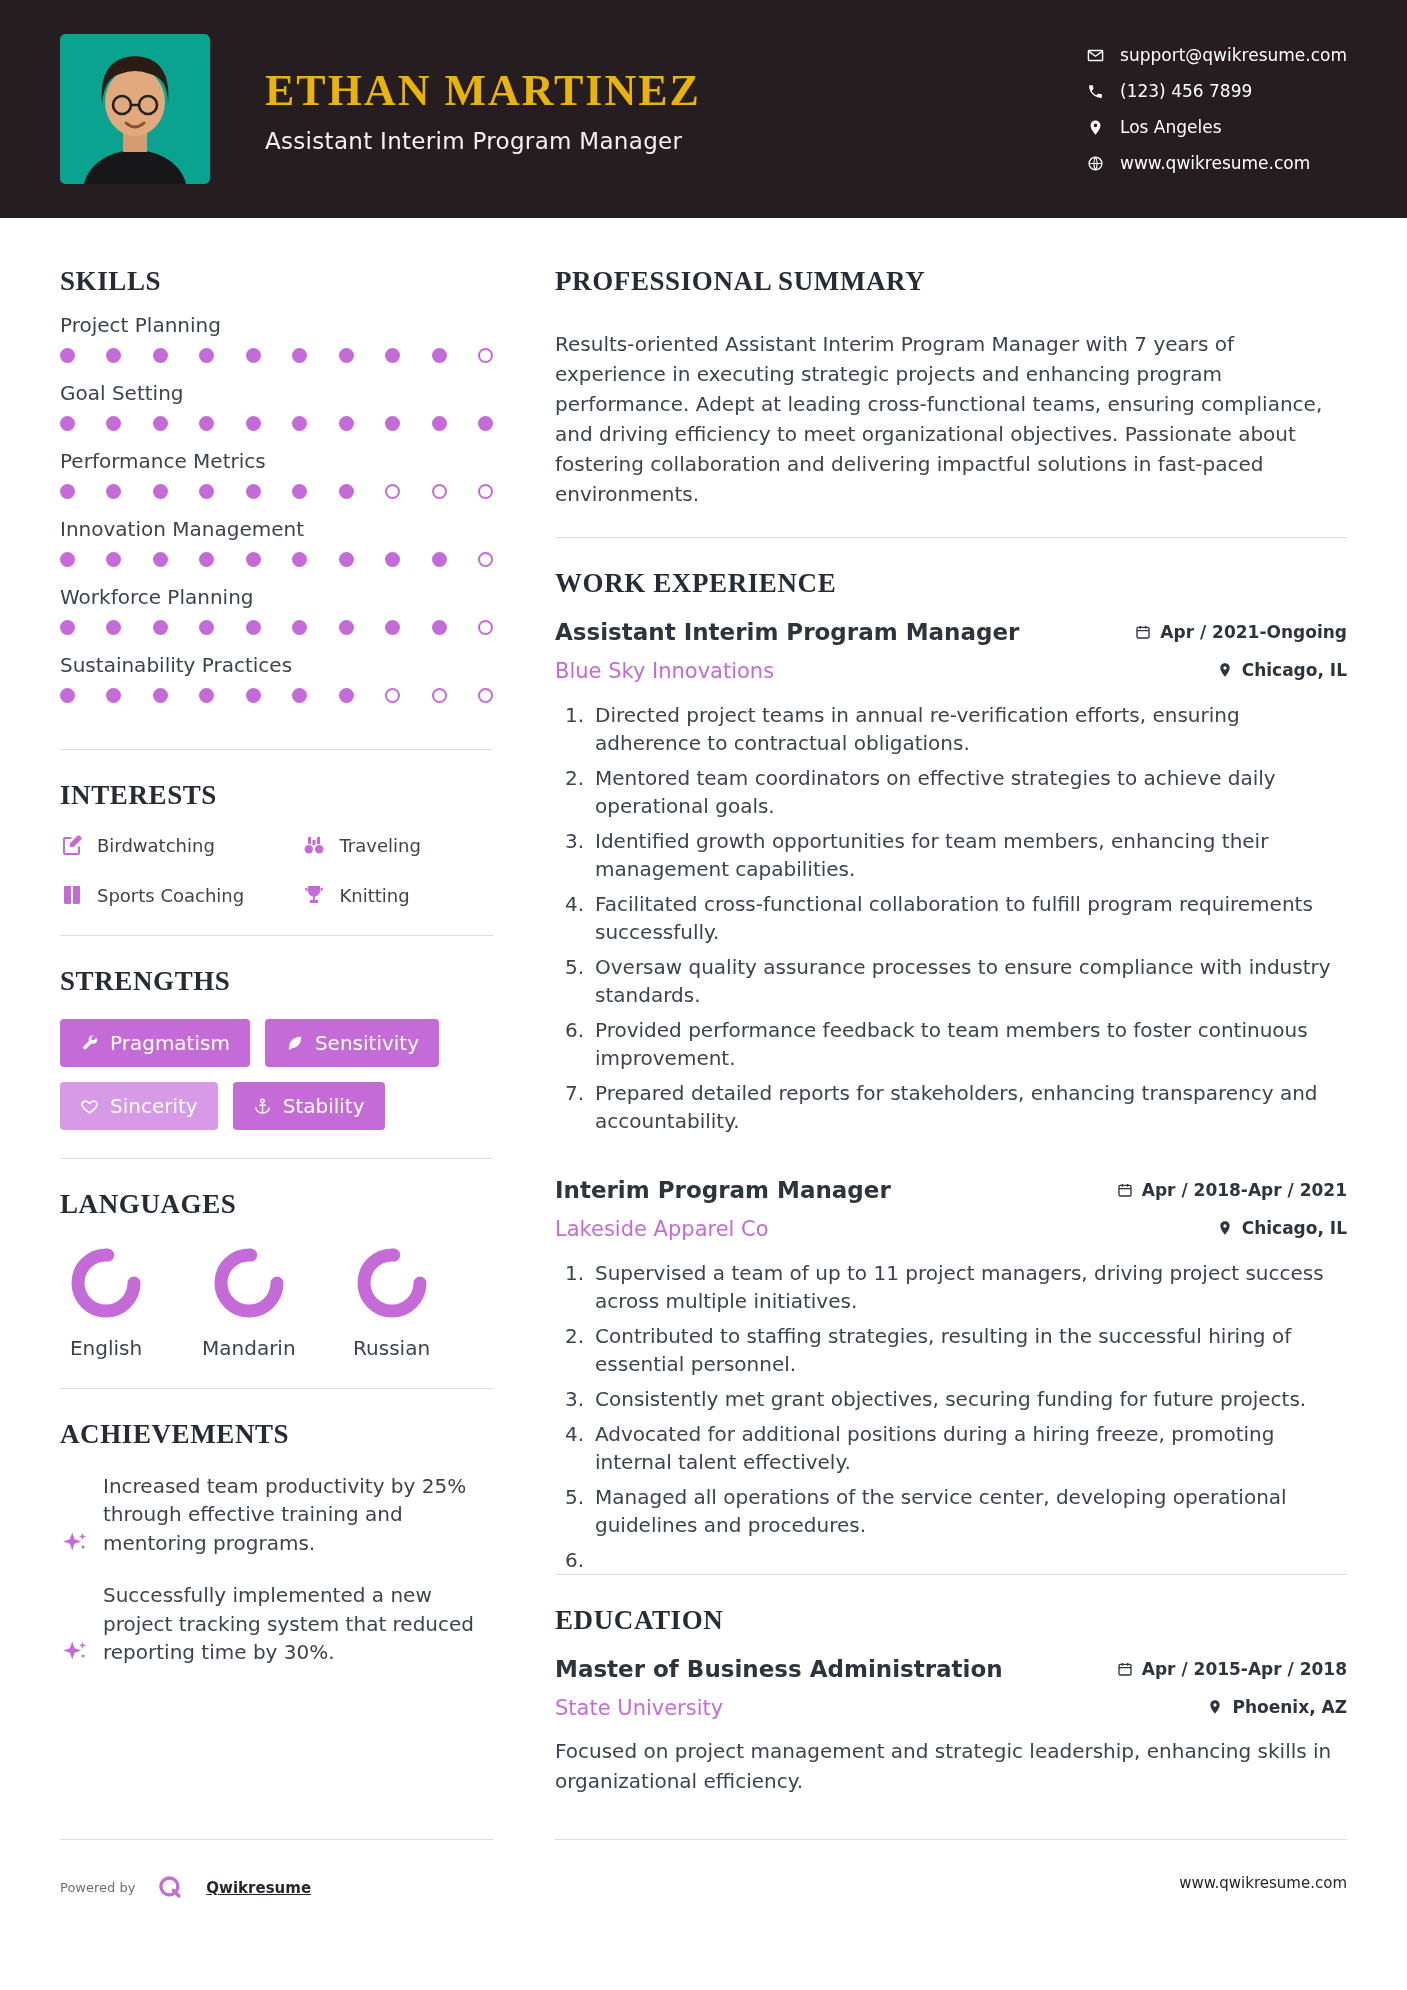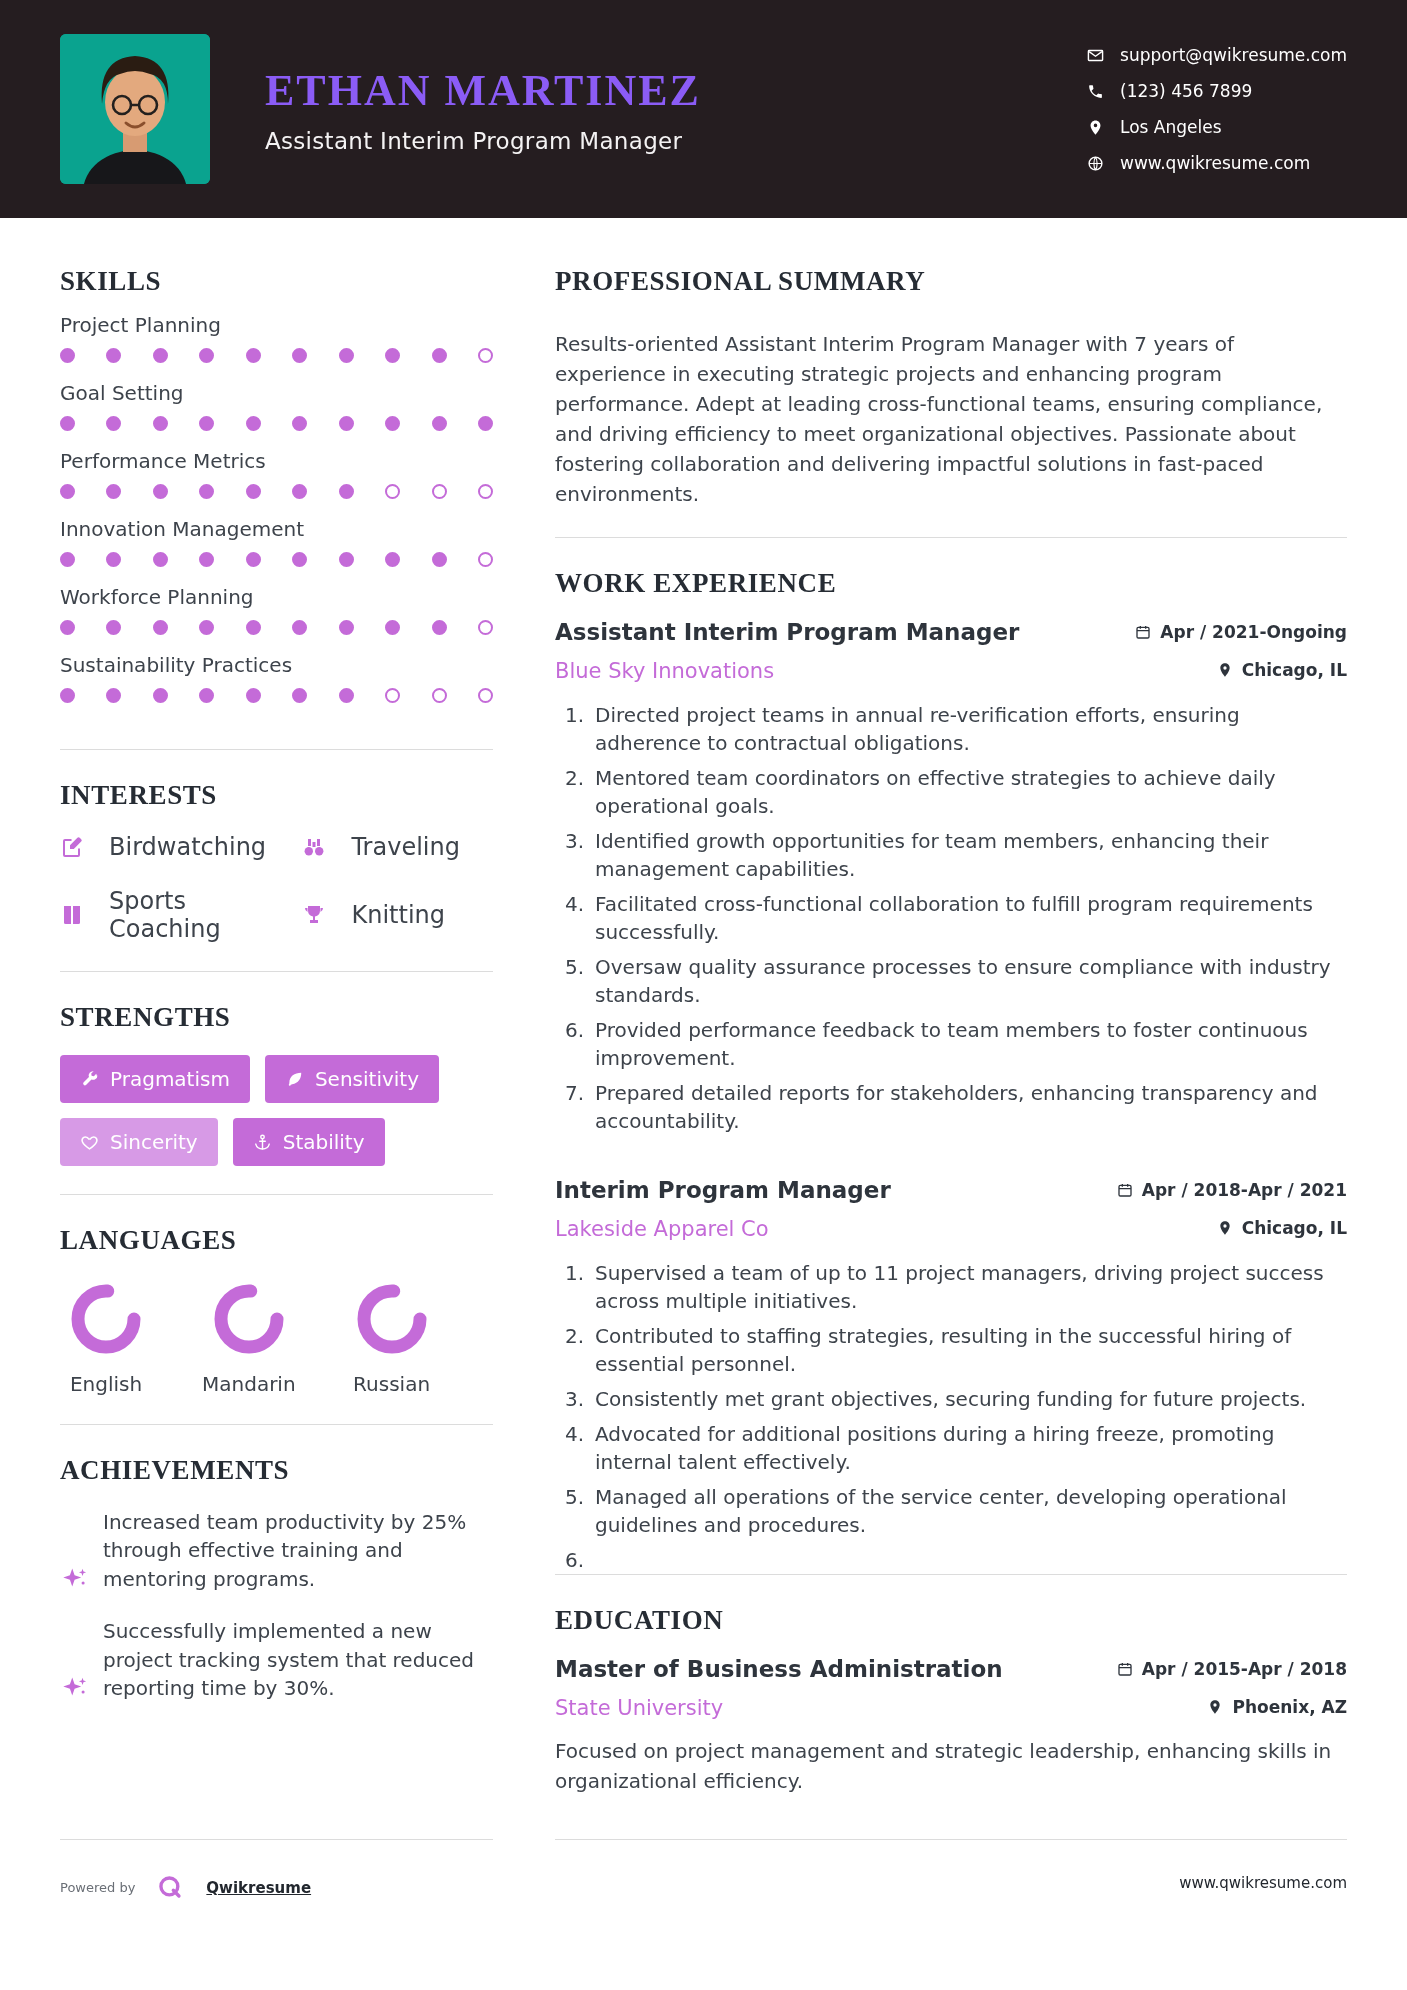--- a/index.html
+++ b/index.html
@@ -14,21 +14,21 @@
   }
   html,body{ background:#ffffff; }
   body{ font-family:"DejaVu Sans","Liberation Sans",sans-serif; color:var(--text); }
   .page{ width:1407px; height:1990px; margin:0 auto; background:#fff; display:flex; flex-direction:column; overflow:hidden; }
 
   
   .header{ height:218px; background:var(--header-bg); display:flex; align-items:center; padding:0 60px; flex:none; }
   .photo{ width:150px; height:150px; border-radius:6px; overflow:hidden; background:var(--photo-bg); flex:none; }
   .photo svg{ display:block; width:100%; height:100%; }
   .identity{ margin-left:55px; }
-  .identity h1{ font-family:"Liberation Serif","DejaVu Serif",serif; font-weight:700; font-size:44px; letter-spacing:2px; color:#8b5cf6; margin-bottom:12px; }
+  .identity h1{ font-family:"Liberation Serif","DejaVu Serif",serif; font-weight:700; font-size:44px; letter-spacing:2px; color:#eab308; margin-bottom:12px; }
   .identity .subtitle{ font-size:23px; color:#f4f2f3; letter-spacing:0.3px; }
   .contacts{ margin-left:auto; list-style:none; display:flex; flex-direction:column; gap:16px; }
   .contact-row{ display:flex; align-items:center; color:#ffffff; font-size:17px; }
   .contact-row .icon{ width:17px; height:17px; margin-right:16px; color:#ffffff; }
 
   
   .body{ flex:1; display:flex; padding:48px 60px 0; gap:62px; align-items:stretch; }
   .col-left{ width:433px; flex:none; display:flex; flex-direction:column; }
   .col-right{ flex:1; display:flex; flex-direction:column; }
 
@@ -42,21 +42,21 @@
   
   .skills-list{ margin-top:16px; }
   .skill{ margin-bottom:18px; }
   .skill-label{ font-size:20px; color:var(--text); margin-bottom:11px; }
   .dots{ display:flex; justify-content:space-between; }
   .dot{ width:15px; height:15px; border-radius:50%; border:2.5px solid var(--accent); background:transparent; }
   .dot.filled{ background:var(--accent); border-color:var(--accent); }
 
   
   .interests-grid{ margin-top:22px; display:grid; grid-template-columns:56% 44%; row-gap:26px; }
-  .interest{ display:flex; align-items:center; gap:25px; font-size:24px; color:var(--text); }
+  .interest{ display:flex; align-items:center; gap:13px; font-size:18px; color:var(--text); }
   .interest .icon{ width:24px; height:24px; color:var(--accent); flex:none; }
 
   
   .strengths-list{ margin-top:22px; display:flex; flex-wrap:wrap; gap:15px; }
   .tag{ display:inline-flex; align-items:center; gap:11px; background:var(--accent); color:#ffffff; font-size:20px; padding:12px 20px; border-radius:4px; }
   .tag.light{ background:var(--accent-light); }
   .tag .icon{ width:19px; height:19px; color:#ffffff; flex:none; }
 
   
   .languages-list{ margin-top:26px; display:flex; gap:50px; }

